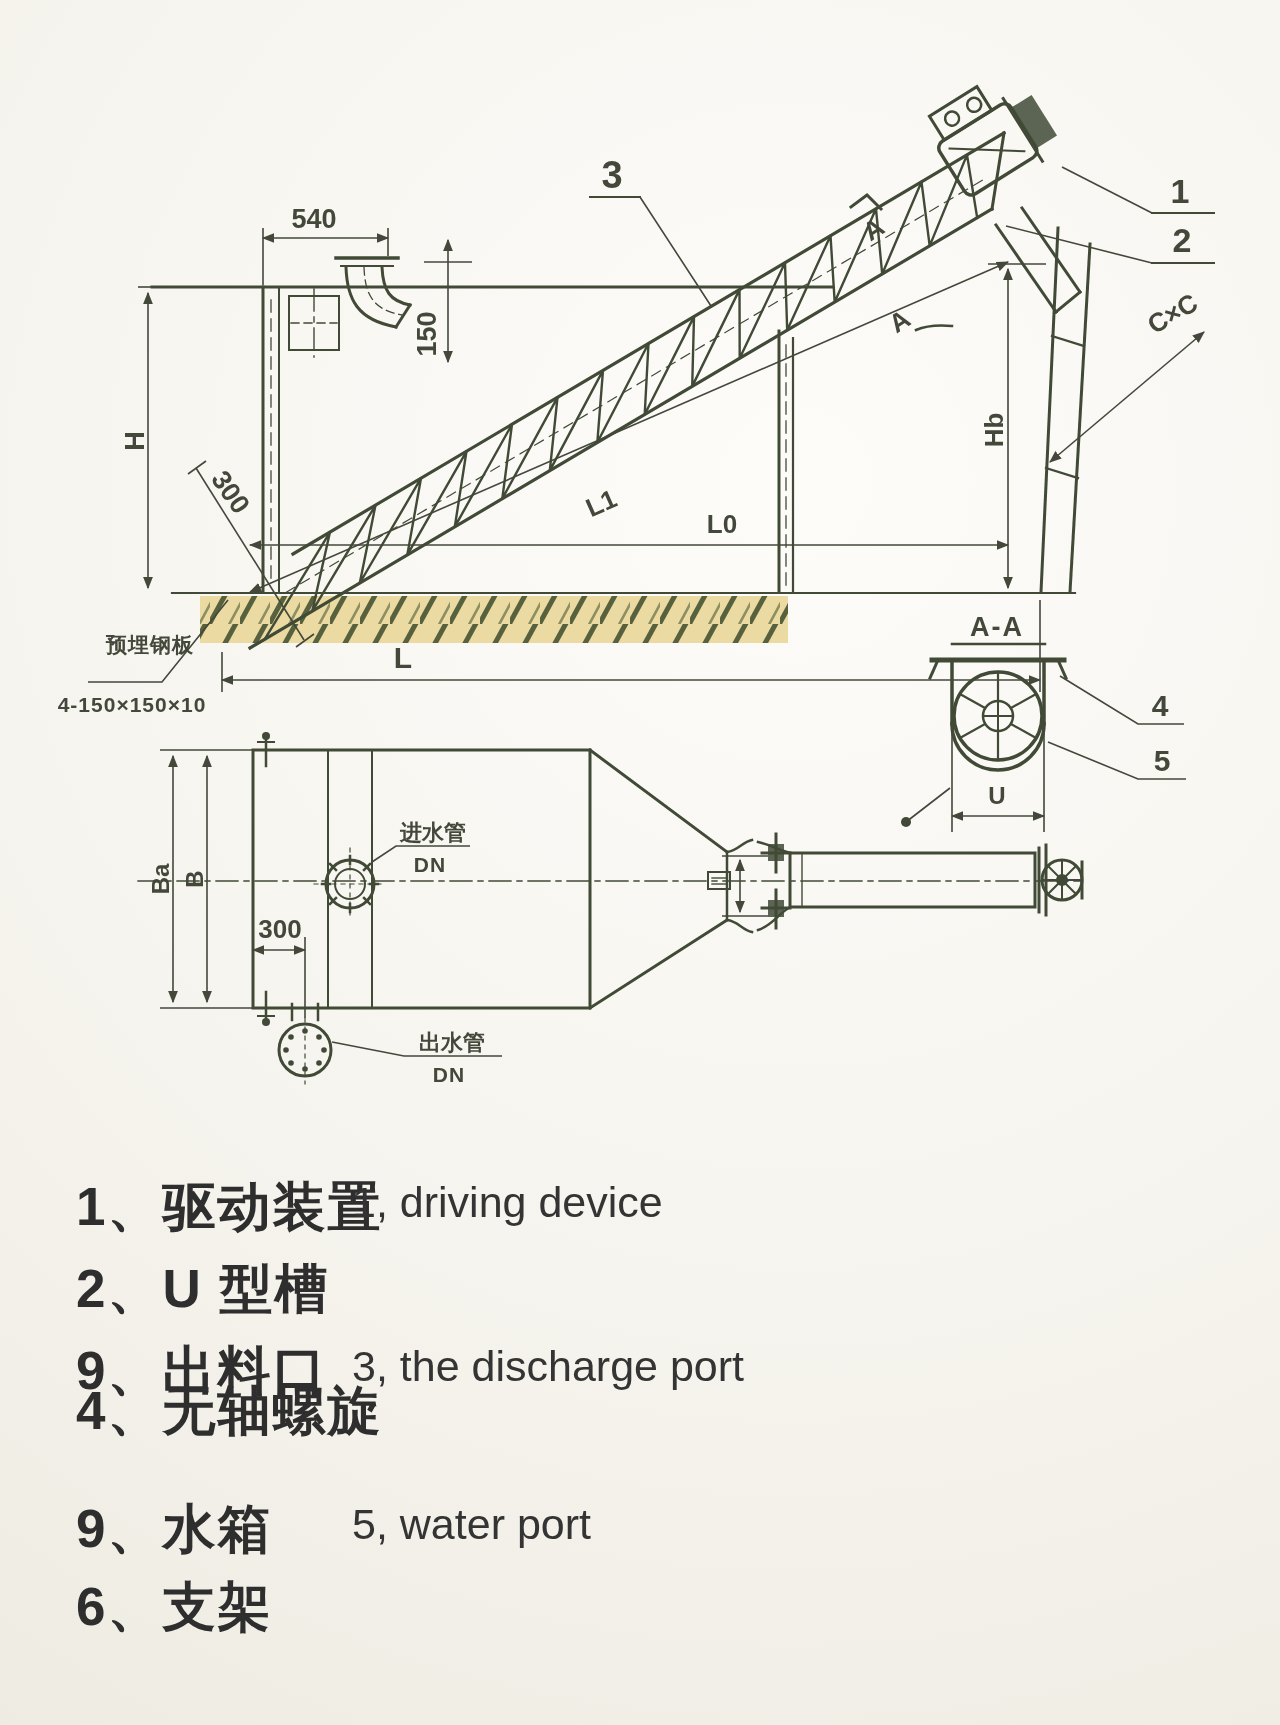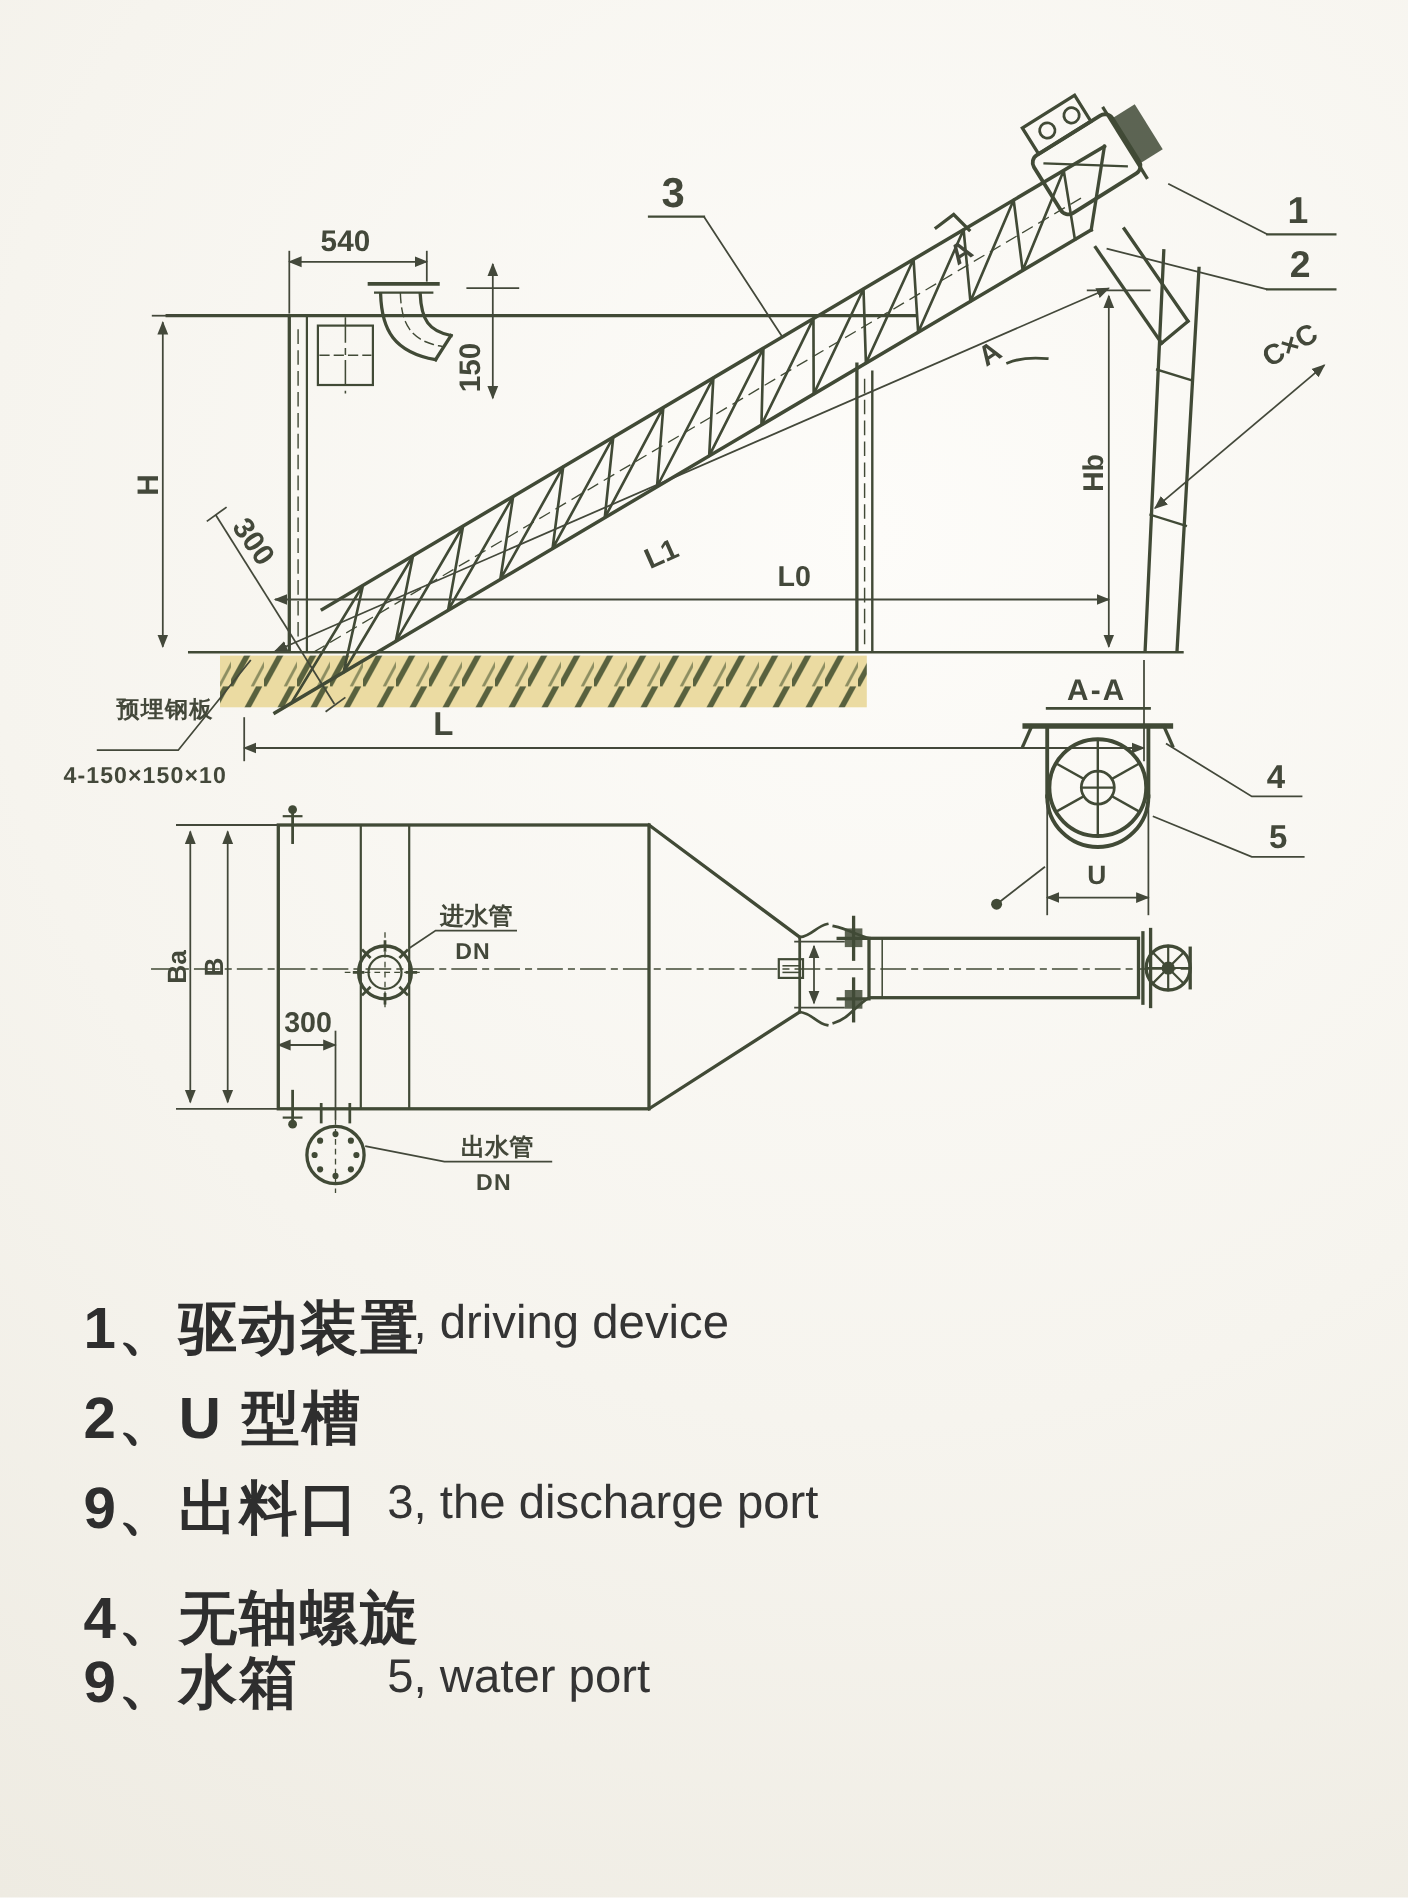--- a/index.html
+++ b/index.html
@@ -380,23 +380,24 @@
     <span class="legend-cn">1、驱动装置</span>
     <span class="legend-en">1, driving device</span>
   </div>
   <div class="legend-row" style="top:1254px">
     <span class="legend-cn">2、U 型槽</span>
   </div>
   <div class="legend-row" style="top:1336px">
     <span class="legend-cn">9、出料口</span>
     <span class="legend-en">3, the discharge port</span>
   </div>
-  <div class="legend-row" style="top:1436px">
+  <div class="legend-row" style="top:1376px">
     <span class="legend-cn">4、无轴螺旋</span>
   </div>
   <div class="legend-row" style="top:1494px">
     <span class="legend-cn">9、水箱</span>
     <span class="legend-en">5, water port</span>
   </div>
   <div class="legend-row" style="top:1572px">
+    <span class="legend-cn">6、支架</span>
   </div>
 </div>
 </div>
 
 </body></html>

